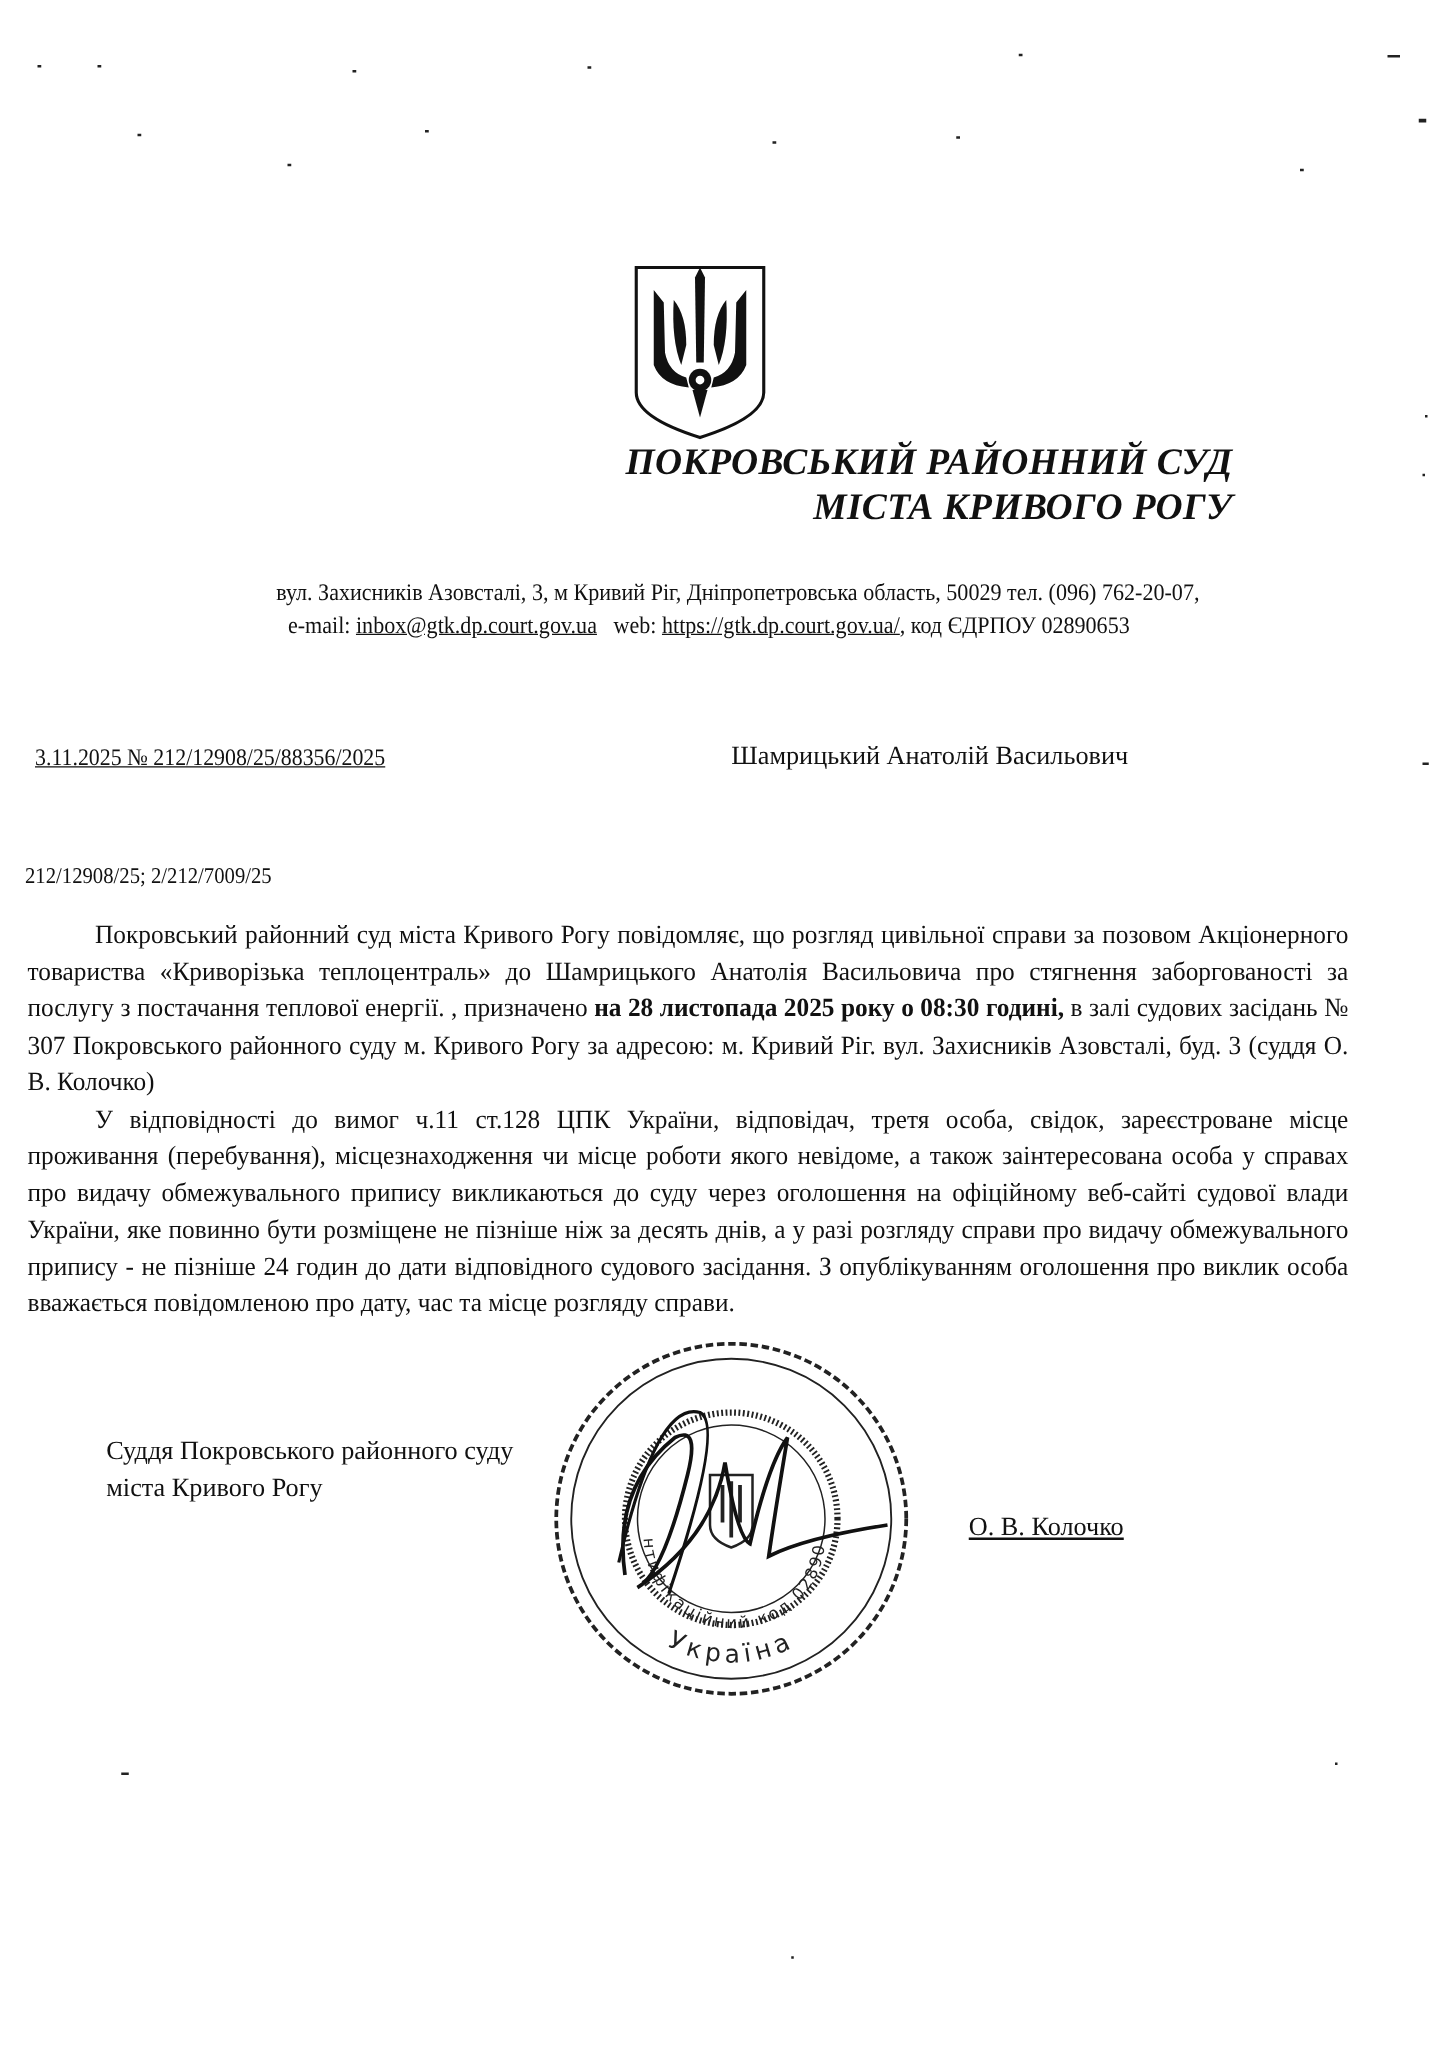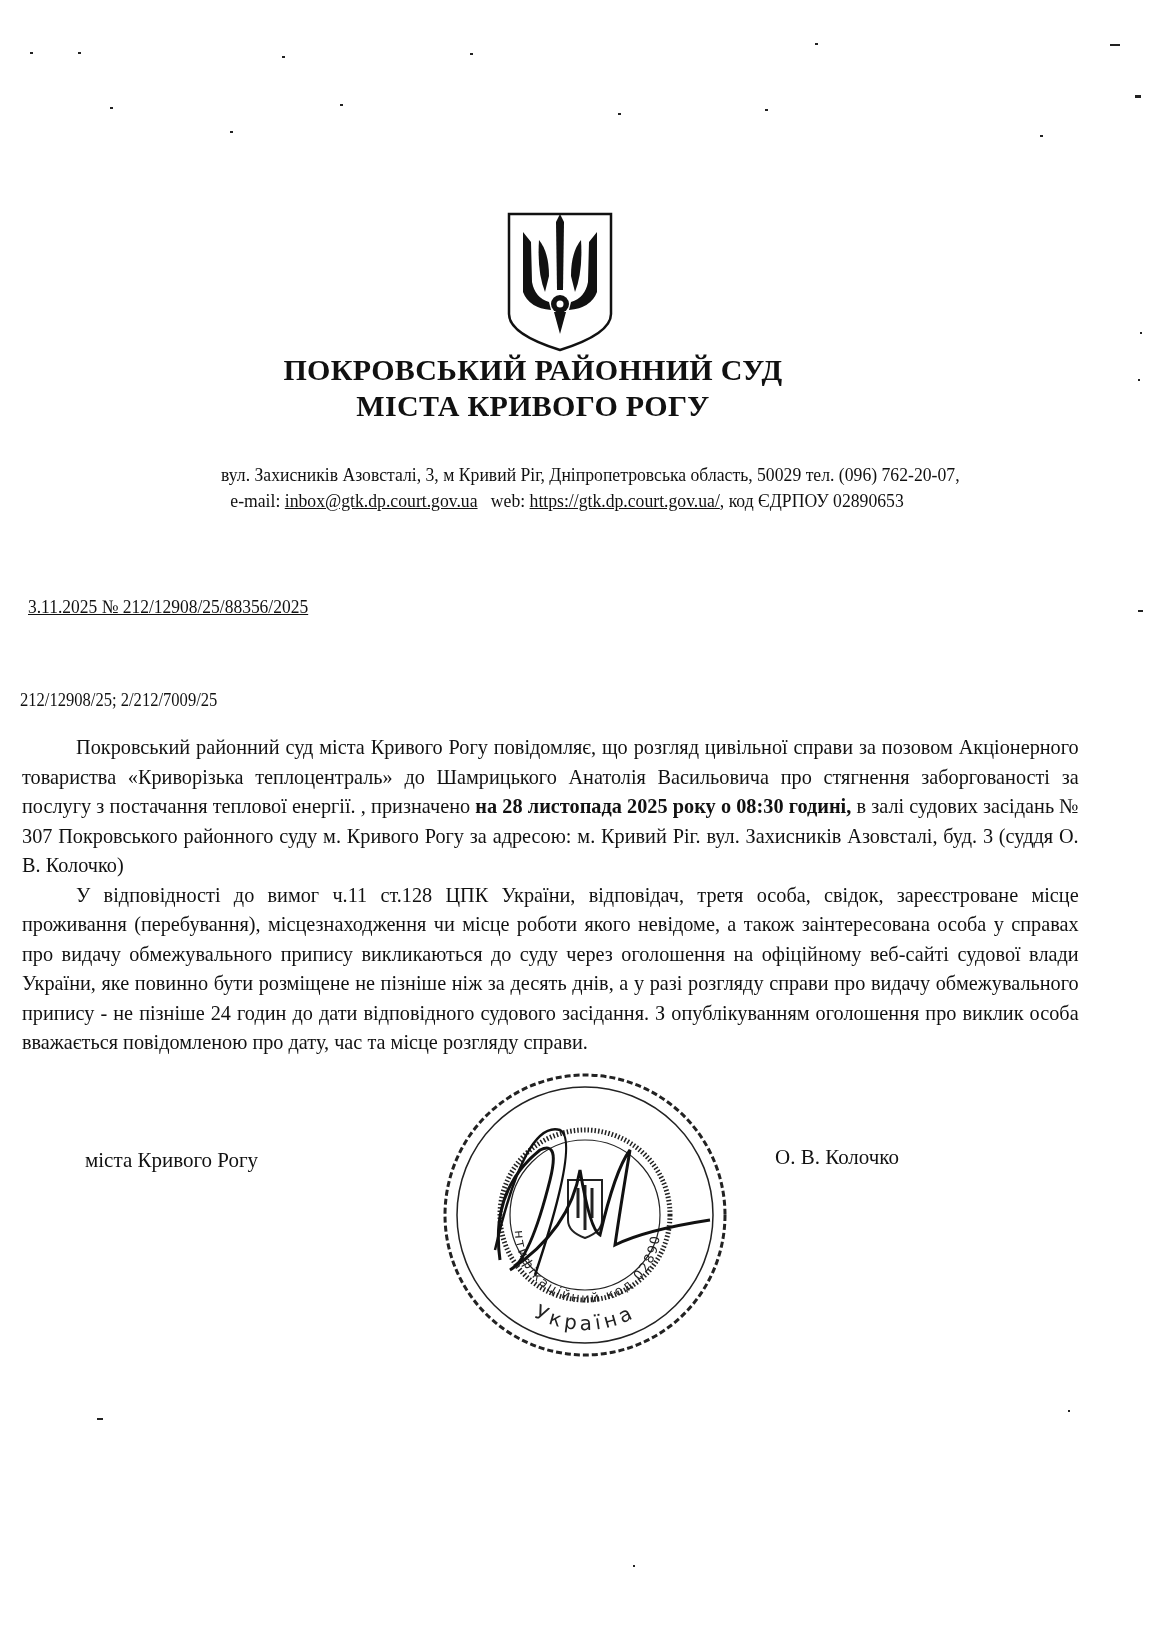--- a/index.html
+++ b/index.html
@@ -6,22 +6,22 @@
   body {
     width: 1162px; height: 1637px; position: relative; overflow: hidden;
     font-family: "Liberation Serif", "DejaVu Serif", serif; color: #111;
   }
   .abs { position: absolute; }
   .speck { position: absolute; background: #222; width: 3px; height: 2px; }
 
   
   #coat { left: 505px; top: 212px; width: 110px; height: 140px; }
   #court-title {
-    left: 0; width: 986px; top: 352px; text-align: center;
-    font-weight: bold; font-size: 30px; line-height: 36px; letter-spacing: 0.3px;
+    left: 0; width: 986px; top: 352px; text-align: right;
+    font-weight: bold; font-size: 30px; line-height: 36px; letter-spacing: 0.3px; font-style: italic;
   }
   #court-title div { margin-left: 80px; }
   #contacts {
     left: 0; width: 1162px; top: 462px; text-align: center;
     font-size: 19px; line-height: 26px; transform: scaleX(0.93);
   }
   #contacts .l1 { margin-left: 20px; }
   #contacts .l2 { margin-left: -30px; }
   .u { text-decoration: underline; }
 
@@ -41,21 +41,21 @@
     left: 22px; top: 733px; width: 1095px;
     font-size: 21px; line-height: 29.5px; text-align: justify;
     transform: scaleX(0.965); transform-origin: left;
   }
   #body p { margin: 0; }
   #body .indent { text-indent: 56px; }
   b { font-weight: bold; }
 
   
   #sig-left { left: 85px; top: 1145px; font-size: 21px; line-height: 30px; }
-  #sig-right { left: 775px; top: 1145px; font-size: 21px; }
+  #sig-right { left: 775px; top: 1209px; font-size: 21px; text-decoration: underline; }
   #stamp { left: 430px; top: 1060px; width: 310px; height: 310px; }
 </style>
 </head>
 <body>
 
 <div class="speck" style="left:30px;top:52px"></div>
 <div class="speck" style="left:78px;top:52px"></div>
 <div class="speck" style="left:282px;top:56px"></div>
 <div class="speck" style="left:470px;top:53px"></div>
 <div class="speck" style="left:815px;top:43px"></div>
@@ -97,28 +97,30 @@
   <div class="l1">вул. Захисників Азовсталі, 3, м  Кривий Ріг,  Дніпропетровська область, 50029 тел. (096) 762-20-07,</div>
   <div class="l2">
     <span>e-mail: </span><span class="u">inbox@gtk.dp.court.gov.ua</span>&nbsp;&nbsp;&nbsp;<span>web: </span><span class="u">https://gtk.dp.court.gov.ua/</span><span>, код ЄДРПОУ 02890653</span>
   </div>
 </div>
 
 <div id="outgoing" class="abs">3.11.2025 № 212/12908/25/88356/2025</div>
 <div id="case-refs" class="abs">212/12908/25; 2/212/7009/25</div>
 
 <div id="recipient" class="abs">
+  <div>Шамрицький Анатолій Васильович</div>
 </div>
 
 <div id="body" class="abs">
   <p class="indent"><span>Покровський районний суд міста Кривого Рогу  повідомляє, що розгляд цивільної справи за позовом Акціонерного товариства «Криворізька теплоцентраль» до Шамрицького Анатолія Васильовича про стягнення заборгованості за послугу з постачання теплової енергії. , призначено </span><b>на 28 листопада  2025 року  о 08:30 годині,</b><span> в залі судових засідань № 307 Покровського районного суду м. Кривого Рогу за адресою: м. Кривий Ріг. вул. Захисників Азовсталі,  буд. 3 (суддя  О. В. Колочко)</span></p>
   <p class="indent">У відповідності до вимог ч.11 ст.128 ЦПК України, відповідач, третя особа, свідок, зареєстроване місце проживання (перебування), місцезнаходження чи місце роботи якого невідоме, а також заінтересована особа у справах про видачу обмежувального припису викликаються до суду через оголошення на офіційному веб-сайті судової влади України, яке повинно бути розміщене не пізніше ніж за десять днів, а у разі розгляду справи про видачу обмежувального припису - не пізніше 24 годин до дати відповідного судового засідання. З опублікуванням оголошення про виклик особа вважається повідомленою про дату, час та місце розгляду справи.</p>
 </div>
 
 <div id="sig-left" class="abs">
+  <div>Суддя  Покровського районного суду</div>
   <div>міста Кривого Рогу</div>
 </div>
 <div id="sig-right" class="abs">О. В.  Колочко</div>
 
 <svg id="stamp" class="abs" viewBox="0 0 310 310">
   <defs>
     <path id="arcBottom" d="M 50 165 A 105 105 0 0 0 260 165"></path>
     <path id="arcInner" d="M 85 170 A 72 72 0 0 0 230 170"></path>
   </defs>
   <circle cx="155" cy="155" r="140" fill="none" stroke="#222" stroke-width="3" stroke-dasharray="6 3"></circle>

